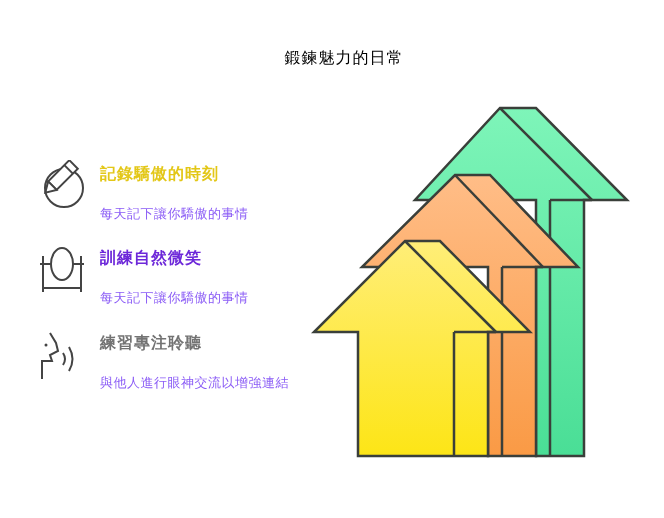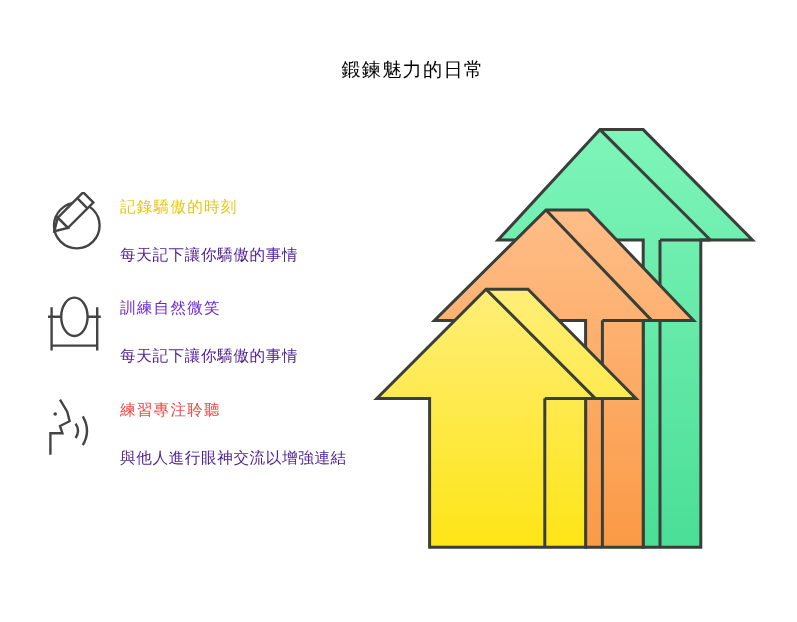--- a/index.html
+++ b/index.html
@@ -2,23 +2,23 @@
 <html><head>
 <meta charset="utf-8">
 <style>
   html, body { margin:0; padding:0; background:#ffffff; }
   body { width:664px; height:518px; position:relative; overflow:hidden;
          font-family:"DejaVu Sans","Liberation Sans",sans-serif; }
   .title { position:absolute; left:12px; width:664px; top:48px; text-align:center;
            font-size:16px; color:#000000; letter-spacing:1px; }
   .item { position:absolute; left:36px; width:280px; }
   .icon { position:absolute; left:0; top:0; width:52px; height:52px; }
-  .head { position:absolute; left:64px; top:4px; font-size:13px; font-weight:normal;
+  .head { position:absolute; left:64px; top:4px; font-size:16px; font-weight:bold;
           letter-spacing:1px; white-space:nowrap; }
-  .desc { position:absolute; left:64px; top:44px; font-size:13px; color:#4c1d95;
+  .desc { position:absolute; left:64px; top:44px; font-size:13px; color:#8b5cf6;
           line-height:19px; width:215px; letter-spacing:0.5px; }
   .arrows { position:absolute; left:0; top:0; }
 </style>
 </head>
 <body>
 
 <div class="title">鍛鍊魅力的日常</div>
 
 <div class="item" style="top:160px;">
   <svg class="icon" viewBox="0 0 52 52">
@@ -46,21 +46,21 @@
   <div class="desc">每天記下讓你驕傲的事情</div>
 </div>
 
 <div class="item" style="top:329px;">
   <svg class="icon" viewBox="0 0 52 52">
     <path d="M14 4 L20 14 L22 22 L14 26 L16 32 L6 32 L6 50" fill="none" stroke="#444" stroke-width="2"></path>
     <circle cx="10" cy="16" r="1.5" fill="#444"></circle>
     <path d="M27 24 Q31 30 27 36" fill="none" stroke="#444" stroke-width="2"></path>
     <path d="M33 18 Q40 30 33 42" fill="none" stroke="#444" stroke-width="2"></path>
   </svg>
-  <div class="head" style="color:#ef4444;">練習專注聆聽</div>
+  <div class="head" style="color:#737373;">練習專注聆聽</div>
   <div class="desc">與他人進行眼神交流以增強連結</div>
 </div>
 
 <svg class="arrows" width="664" height="518" viewBox="0 0 664 518">
   <defs>
     <linearGradient id="gGreen" x1="0" y1="0" x2="0" y2="1">
       <stop offset="0" stop-color="#7EF5B9"></stop>
         <stop offset="1" stop-color="#4ADE96"></stop>
     </linearGradient>
     <linearGradient id="gOrange" x1="0" y1="0" x2="0" y2="1">

